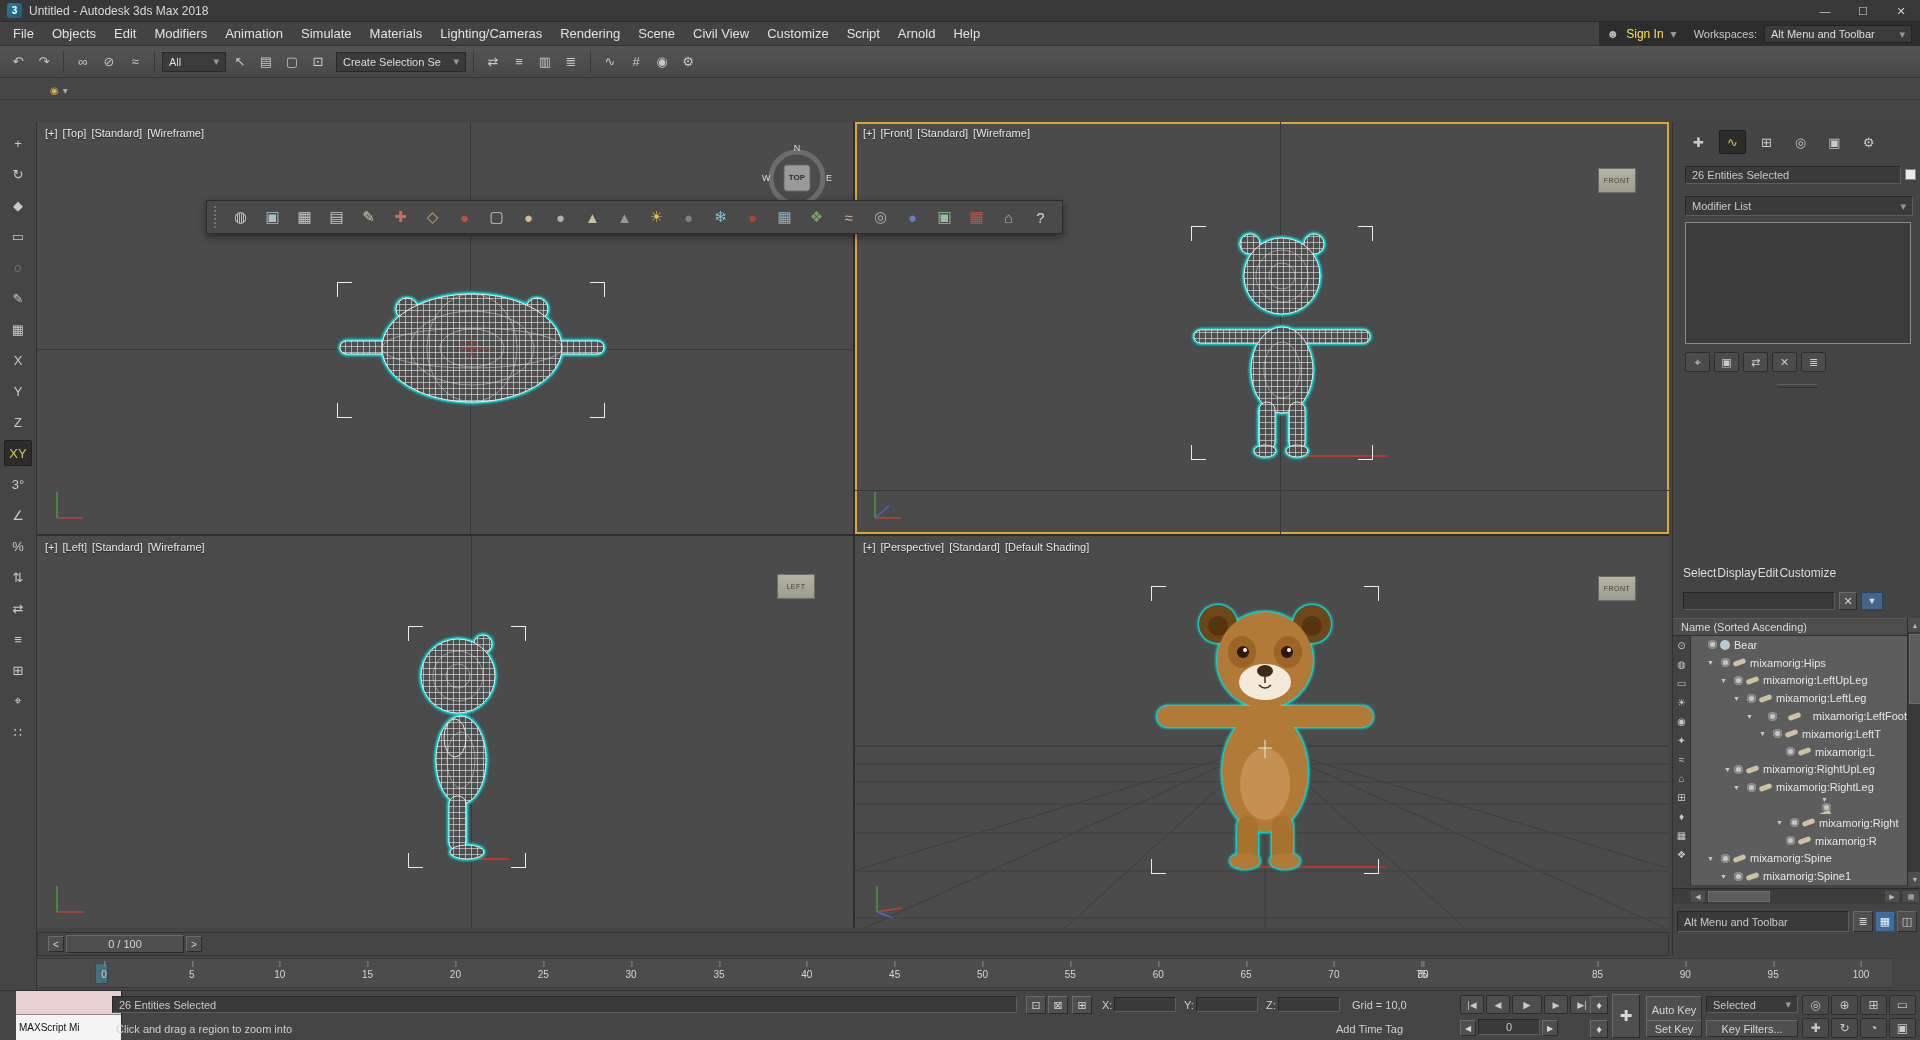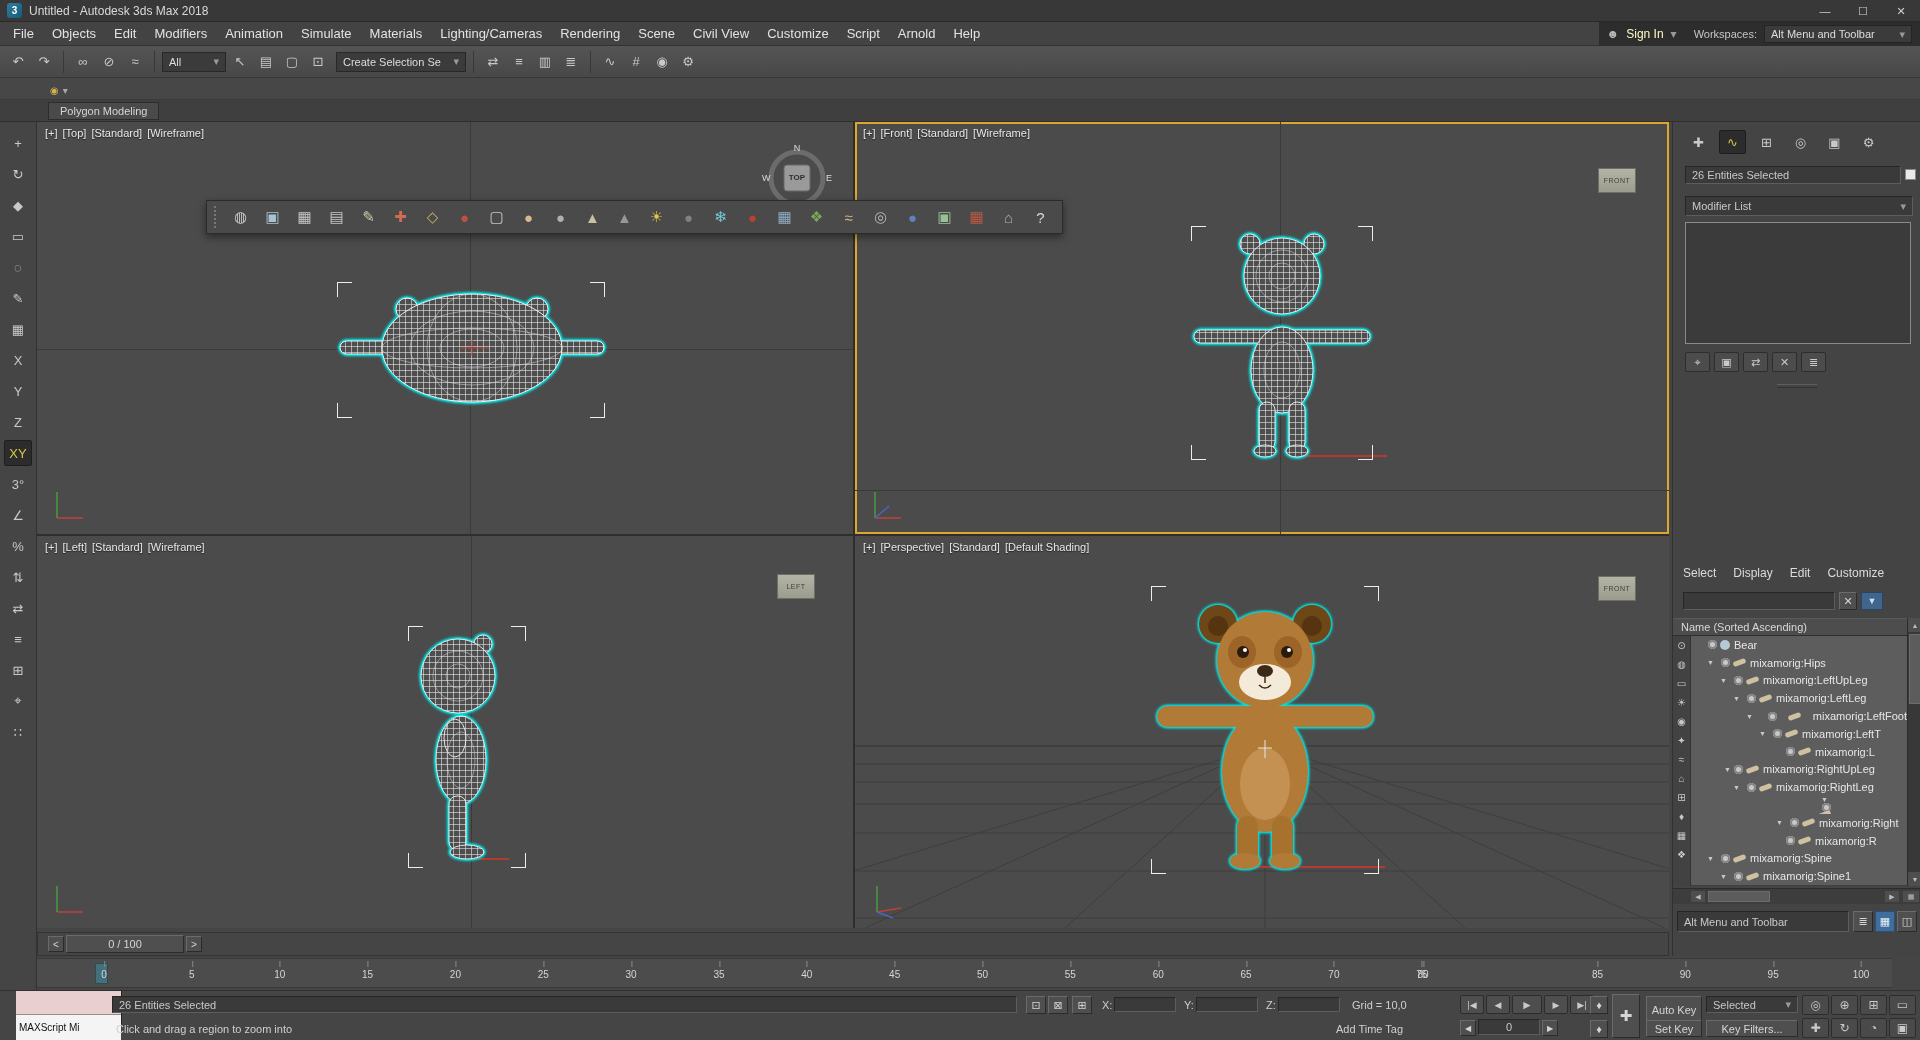--- a/index.html
+++ b/index.html
@@ -67,21 +67,21 @@
 
 #right-panel{position:absolute;left:1672px;top:122px;width:248px;height:834px;background:#444;border-left:1px solid #313131}
 #cp-tabs{position:absolute;left:12px;top:8px;display:flex;gap:7px}
 #cp-tabs .tb-btn{width:27px;height:24px;font-size:13px}
 .field{background:#3a3a3a;border:1px solid #5d5d5d;border-top-color:#262626;border-left-color:#262626;color:#c8c8c8;font-size:11px;display:flex;align-items:center;padding:0 6px}
 .raised{background:#4f4f4f;border:1px solid #2b2b2b;border-top-color:#6b6b6b;border-left-color:#6b6b6b;color:#d6d6d6;font-size:11px;display:flex;align-items:center;justify-content:center}
 #stack-box{position:absolute;left:12px;top:100px;width:226px;height:122px;background:#3b3b3b;border:1px solid #8a8a8a}
 #stack-btns{position:absolute;left:12px;top:230px;display:flex;gap:4px}
 #stack-btns .tb-btn{width:25px;height:20px;background:#4c4c4c;border:1px solid #2d2d2d;font-size:11px}
 #panel-grip{position:absolute;left:104px;top:262px;width:40px;height:4px;border-top:1px solid #5e5e5e;border-bottom:1px solid #333}
-#se-menu{position:absolute;left:10px;top:444px;display:flex;gap:17px}
+#se-menu{position:absolute;left:10px;top:444px;display:flex;gap:1px}
 .se-menu-item{font-size:12px;color:#dcdcdc}
 #se-search{position:absolute;left:10px;top:470px;width:152px;height:18px}
 #se-clear{position:absolute;left:166px;top:470px;width:18px;height:18px}
 #se-funnel{position:absolute;left:188px;top:470px;width:22px;height:18px;background:#41658c;border:1px solid #2a4563;color:#cfe0f2;font-size:9px;display:flex;align-items:center;justify-content:center}
 #se-header{position:absolute;left:0;top:496px;width:234px;height:18px;background:#4d4d4d;border-top:1px solid #5a5a5a;border-bottom:1px solid #2f2f2f;font-size:11px;color:#d8d8d8;display:flex;align-items:center;padding-left:8px}
 #se-filters{position:absolute;left:0;top:514px;width:18px;height:250px;background:#424242;border-right:1px solid #333;display:flex;flex-direction:column;align-items:center;padding-top:2px;gap:4px}
 #se-filters .tb-btn{width:15px;height:15px;font-size:10px}
 #se-tree{position:absolute;left:18px;top:514px;width:216px;height:250px;background:#404040;overflow:hidden}
 .trow{display:flex;align-items:center;height:17.8px;white-space:nowrap;overflow:hidden}
 .trow.sel{background:#5d5d5d}
@@ -150,21 +150,21 @@
         <div class="menu-item" data-name="menu-rendering">Rendering</div>
         <div class="menu-item" data-name="menu-scene">Scene</div>
         <div class="menu-item" data-name="menu-civil-view">Civil View</div>
         <div class="menu-item" data-name="menu-customize">Customize</div>
         <div class="menu-item" data-name="menu-script">Script</div>
         <div class="menu-item" data-name="menu-arnold">Arnold</div>
         <div class="menu-item" data-name="menu-help">Help</div>
       </div>
     <div id="menubar-right" data-name="account-area">
       <span data-name="user-icon" style="color:#bbb">☻</span>
-      <span data-name="sign-in-button" style="color:#fef9c3">Sign In</span>
+      <span data-name="sign-in-button" style="color:#fde047">Sign In</span>
       <span data-name="sign-in-dropdown-icon" style="color:#999">▾</span>
       <span data-name="workspaces-label" style="color:#c6c6c6;font-size:11px;margin-left:10px">Workspaces:</span>
       <div id="workspace-dd" data-name="workspaces-dropdown">
         <span data-name="workspaces-value">Alt Menu and Toolbar</span>
         <span data-name="chevron-down-icon" style="color:#999">▾</span>
       </div>
     </div>
   </div>
 
   <div id="toolbar" data-name="main-toolbar">
@@ -203,23 +203,20 @@
         <div class="tb-btn" data-name="material-editor-icon">◉</div>
         <div class="tb-btn" data-name="render-setup-icon">⚙</div>
       </div>
   </div>
 
   <div id="ribbon-tabs" data-name="ribbon-tab-bar">
     <div class="rtab-extra">
       <span data-name="ribbon-options-icon" style="color:#d4b34a">◉</span>
       <span data-name="ribbon-minimize-icon" style="color:#aaa">▾</span>
     </div>
-  </div>
-  <div id="ribbon-sub" data-name="ribbon-panel-row">
-    <div id="poly-btn" data-name="polygon-modeling-panel-button">Polygon Modeling</div>
   </div>
 
   <div id="left-toolbar" data-name="axis-constraints-toolbar">
       <div class="tb-btn" data-name="select-and-move-icon">+</div>
       <div class="tb-btn" data-name="select-and-rotate-icon">↻</div>
       <div class="tb-btn" data-name="select-and-scale-icon">◆</div>
       <div class="tb-btn" data-name="selection-region-icon">▭</div>
       <div class="tb-btn" data-name="lasso-selection-icon">◌</div>
       <div class="tb-btn" data-name="paint-selection-icon">✎</div>
       <div class="tb-btn" data-name="snaps-toggle-icon">▦</div>

